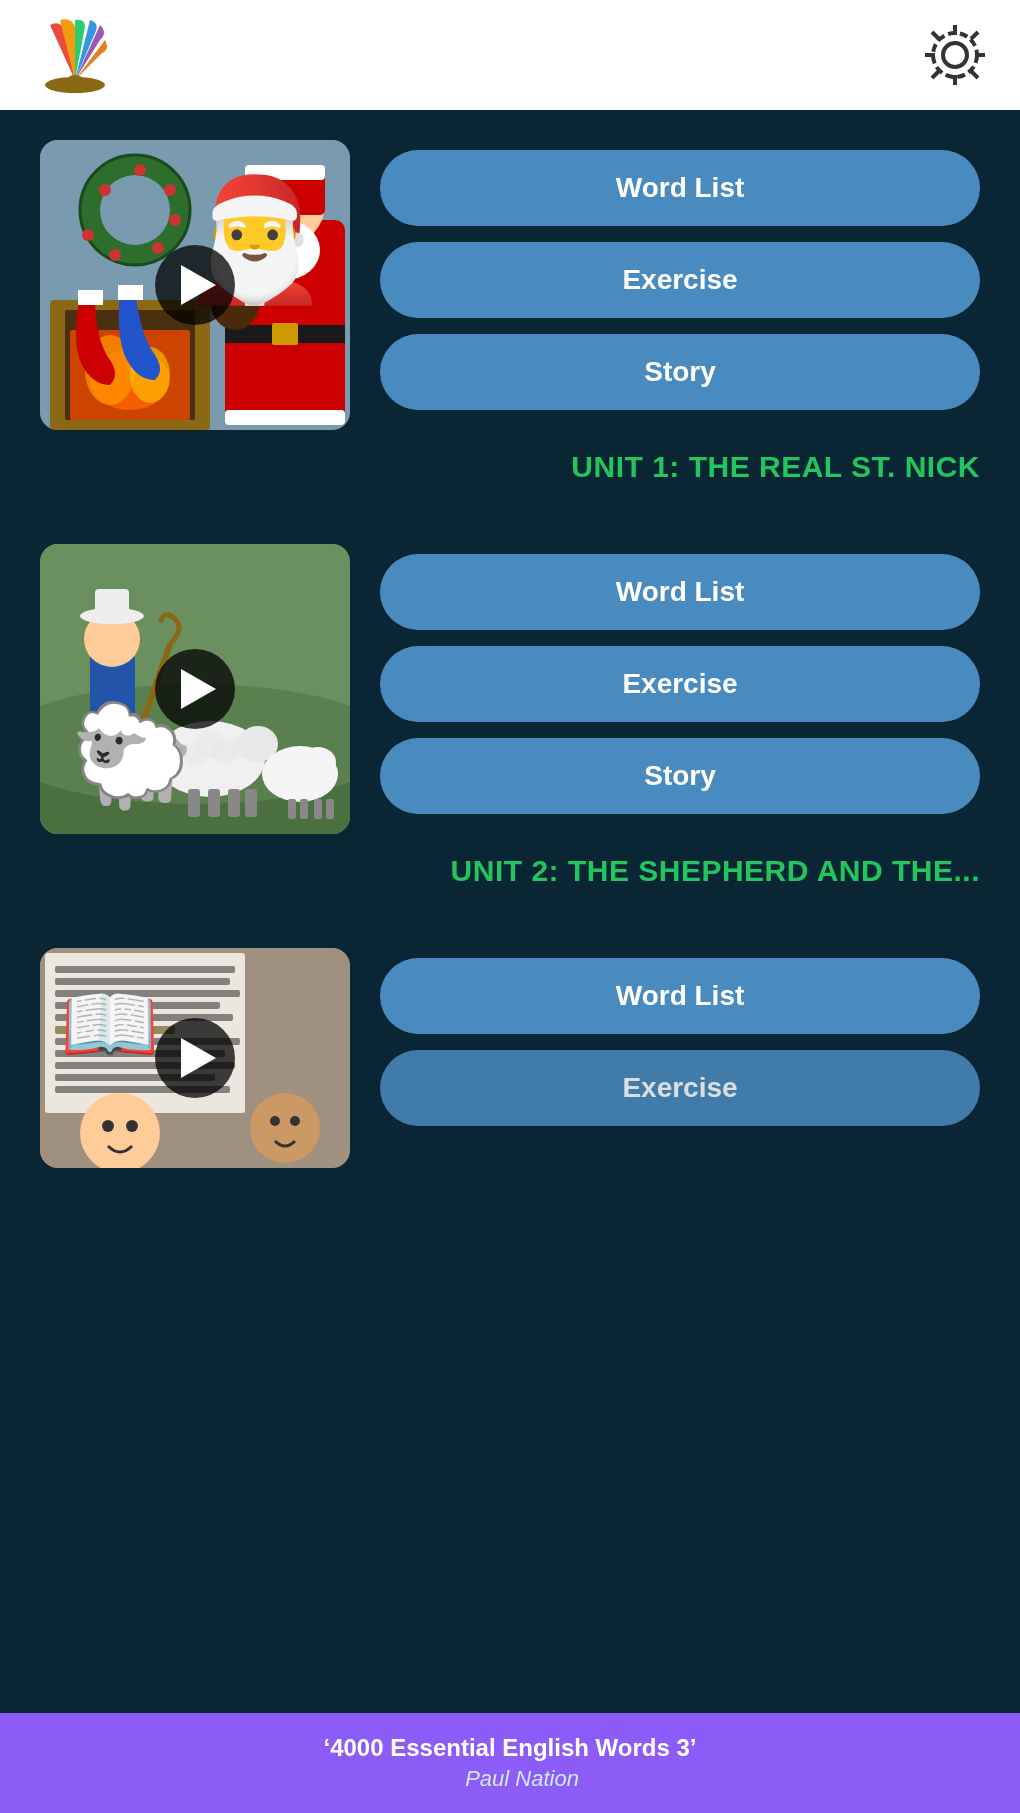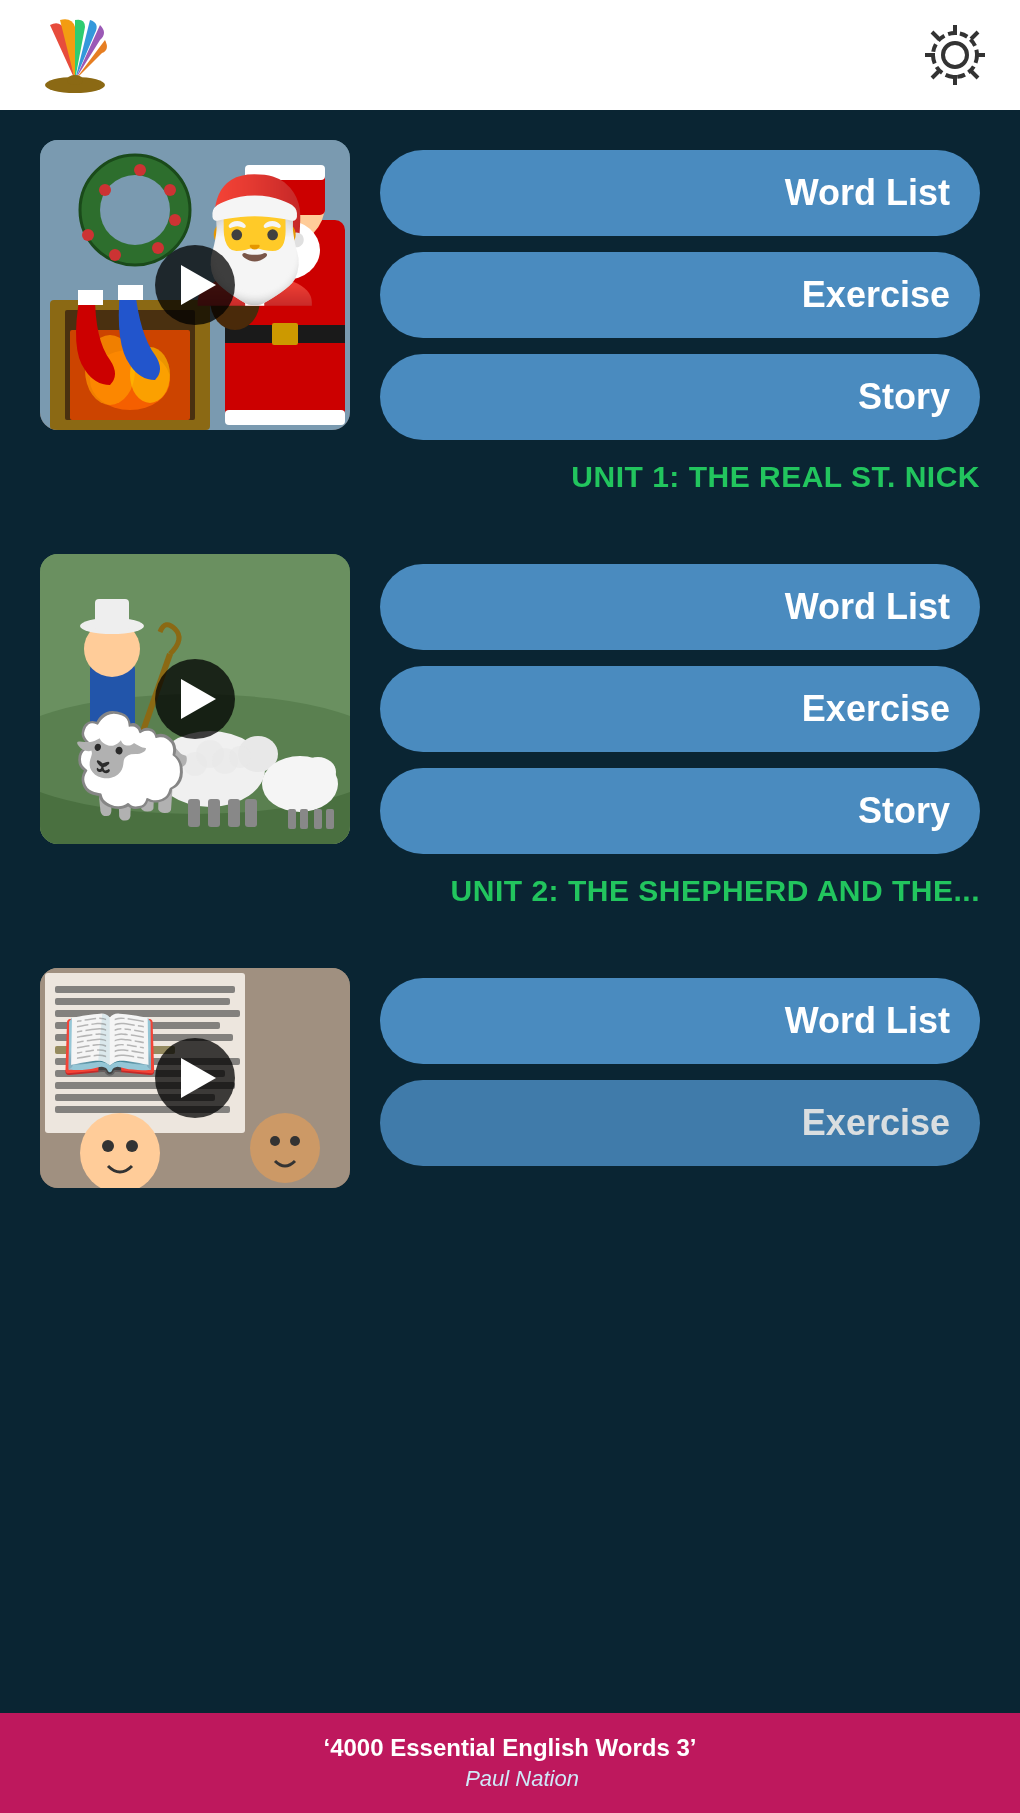--- a/index.html
+++ b/index.html
@@ -147,48 +147,48 @@
       display: flex;
       flex-direction: column;
       gap: 16px;
       flex: 1;
       padding-top: 10px;
     }
 
     .unit-btn {
       background-color: #4a8bbf;
       color: #ffffff;
-      font-size: 36px;
+      font-size: 28px;
       font-weight: bold;
       border: none;
       border-radius: 50px;
       padding: 22px 30px;
       cursor: pointer;
-      text-align: right;
+      text-align: center;
       width: 100%;
     }
 
     
     .unit-title {
       color: #22c55e;
       font-size: 30px;
       font-weight: 900;
       letter-spacing: 0.5px;
       margin-top: 10px;
       text-align: right;
     }
 
     
     .footer-bar {
       position: fixed;
       bottom: 0;
       left: 0;
       width: 1020px;
       height: 100px;
-      background-color: #be185d;
+      background-color: #8b5cf6;
       display: flex;
       flex-direction: column;
       align-items: center;
       justify-content: center;
       gap: 4px;
     }
 
     .footer-title {
       color: #ffffff;
       font-size: 24px;

